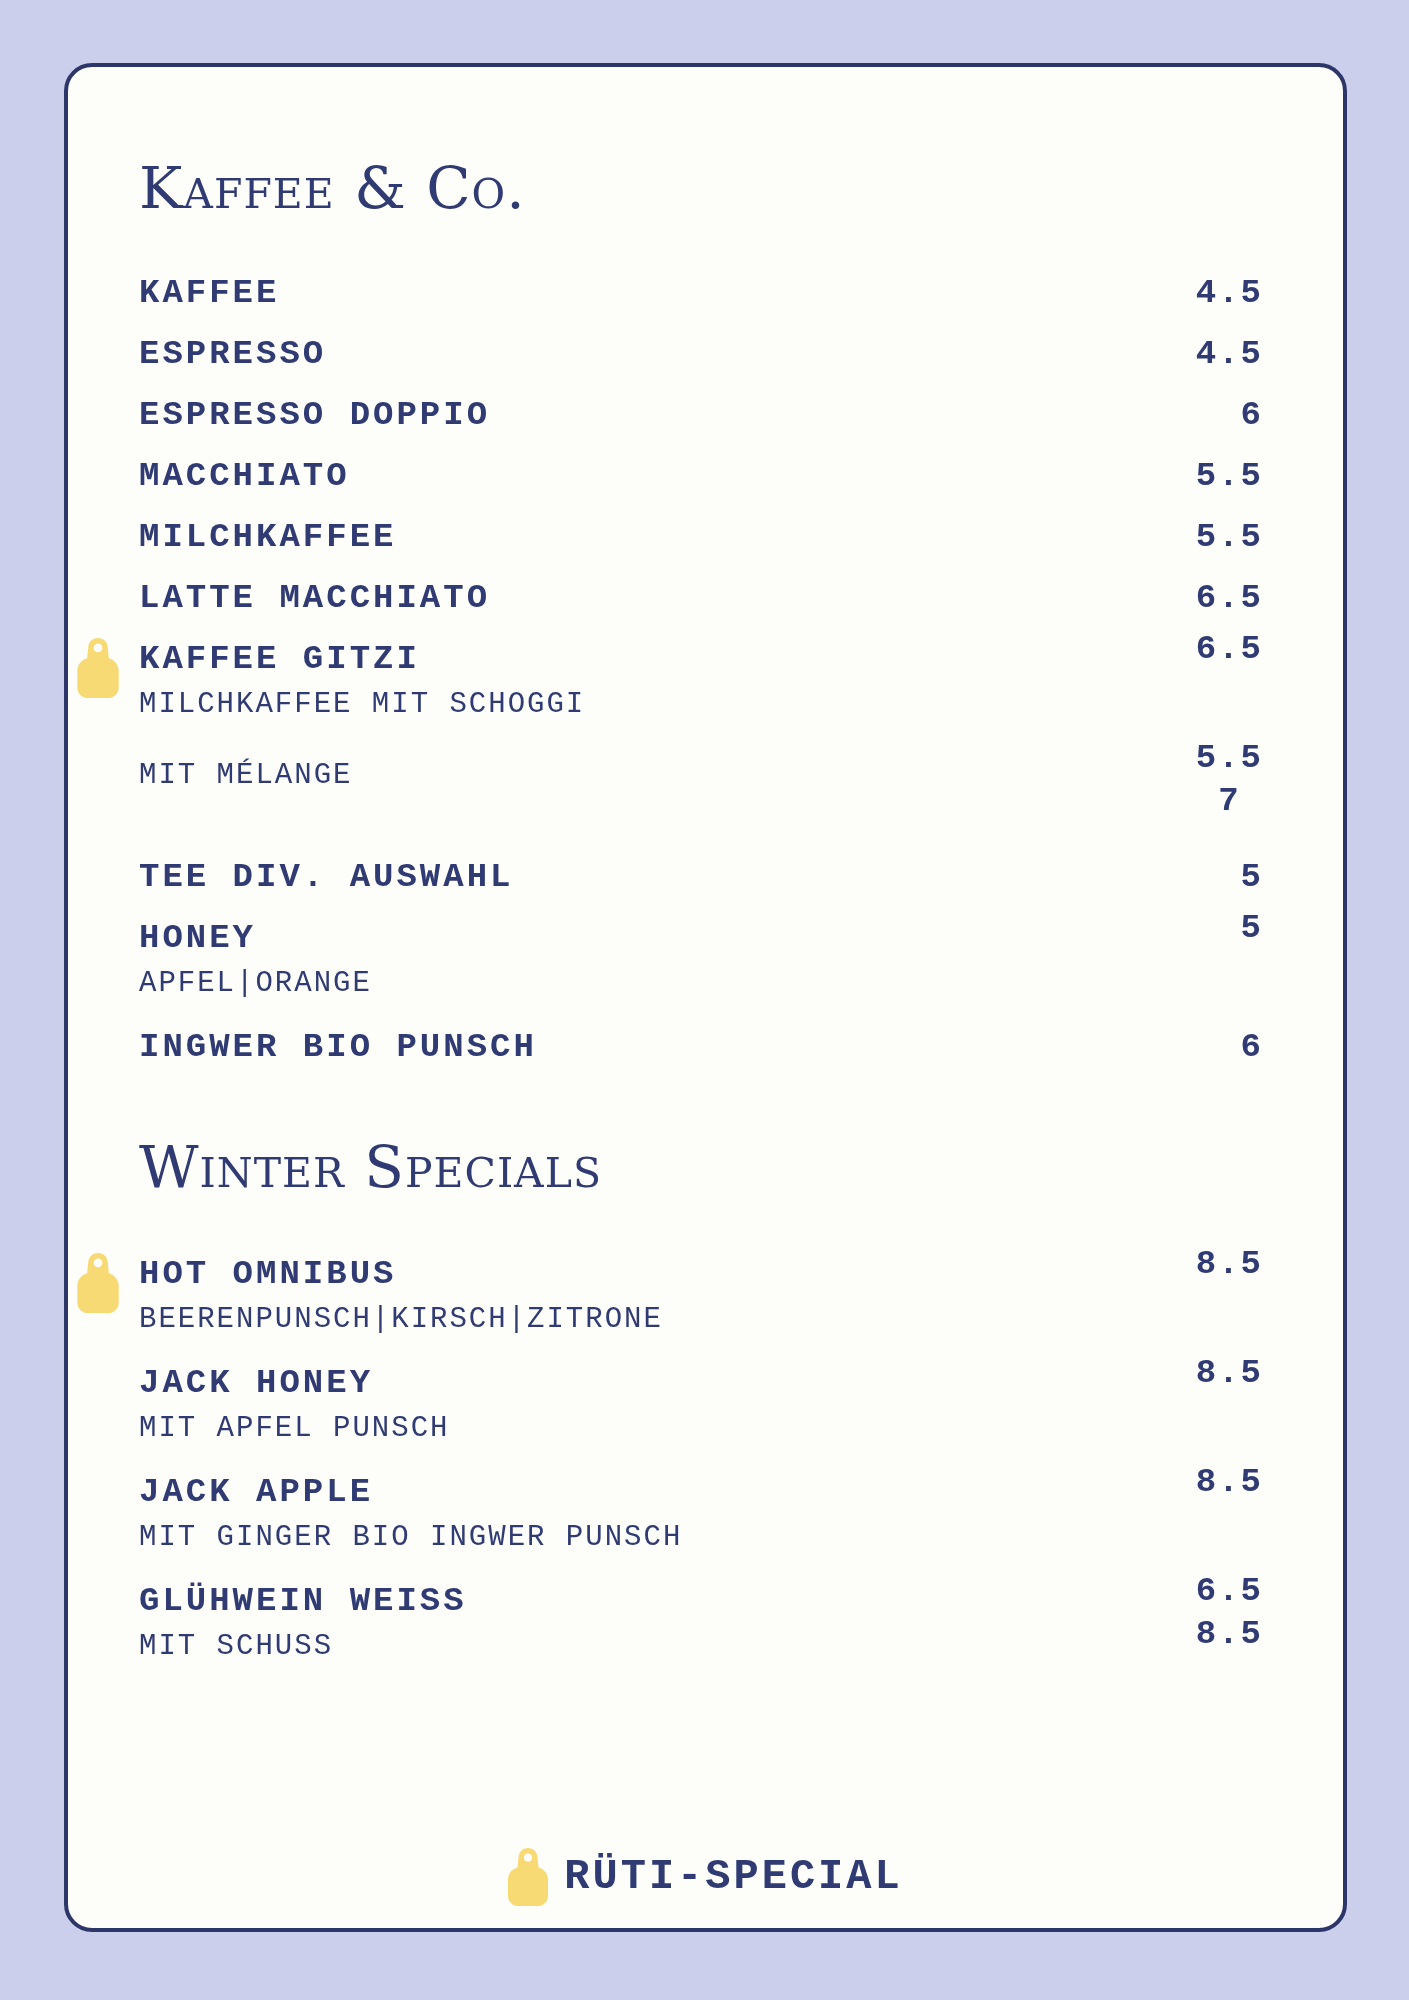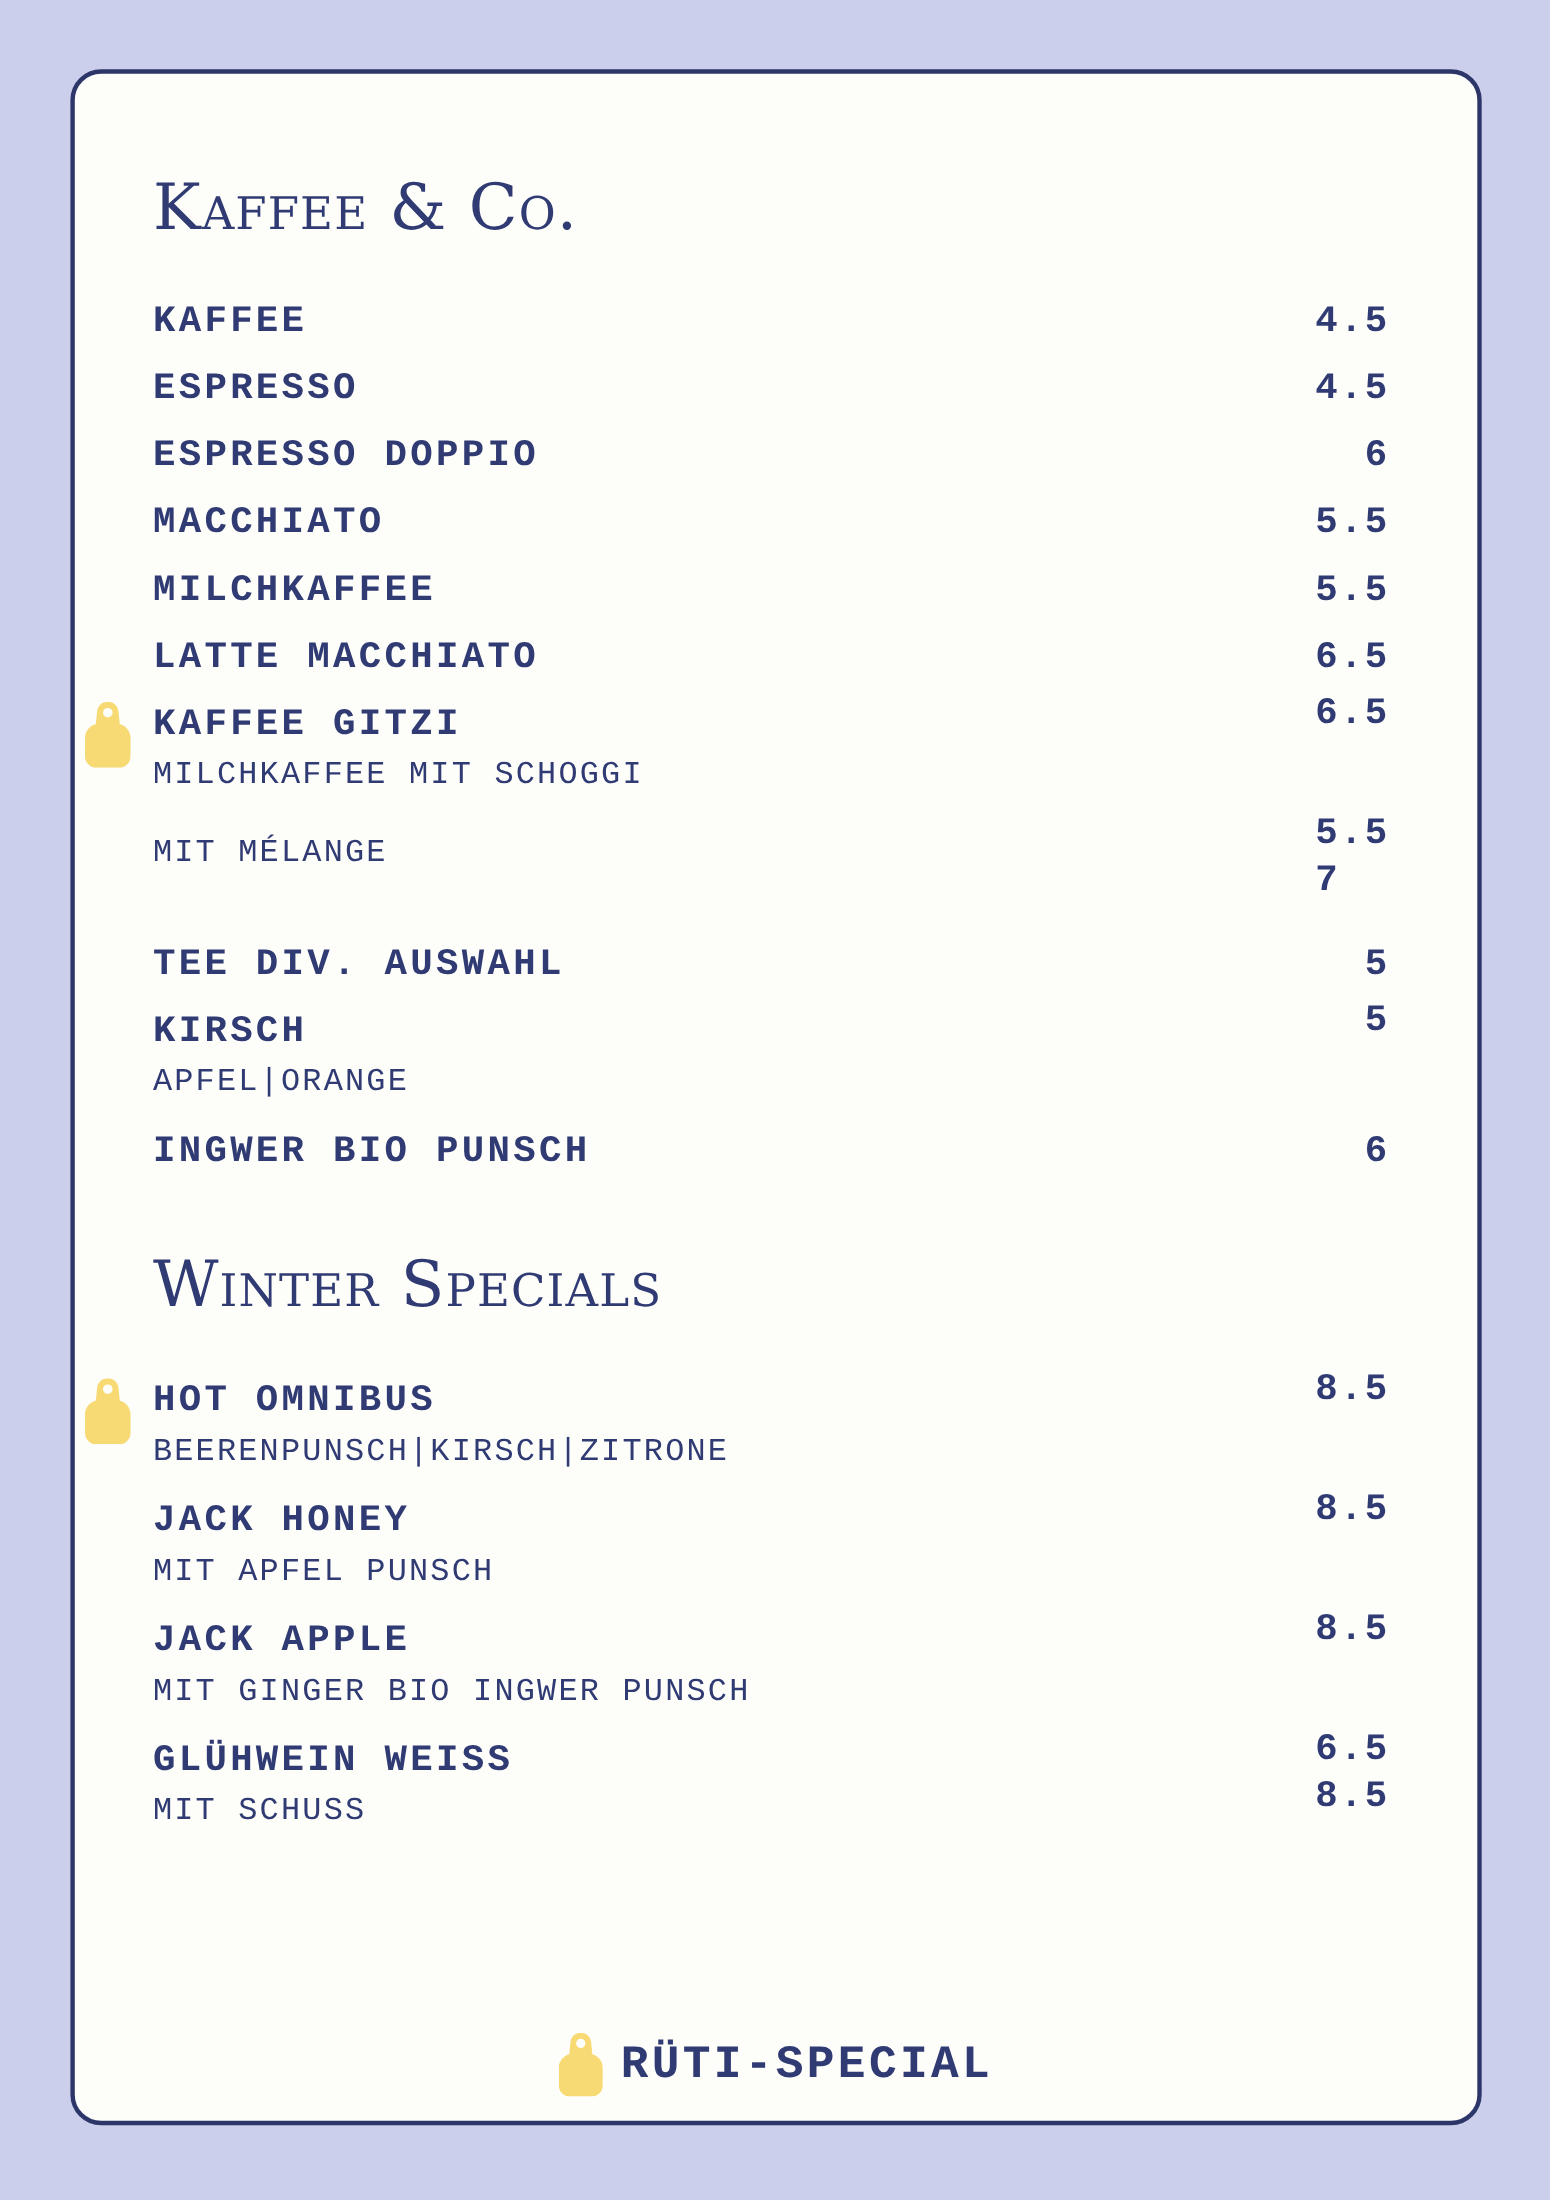--- a/index.html
+++ b/index.html
@@ -56,21 +56,21 @@
     white-space: pre;
   }
   .sub {
     margin-top: 10px;
     font-size: 29px;
     line-height: 33px;
     font-weight: 400;
     letter-spacing: 2px;
     white-space: pre;
   }
-  .prices { text-align: left; flex: 0 0 auto; padding-left: 20px; }
+  .prices { text-align: center; flex: 0 0 auto; padding-left: 20px; }
   .price {
     font-size: 34px;
     line-height: 38px;
     font-weight: 700;
     letter-spacing: 2px;
   }
   .has-sub .price { transform: translateY(-10px); }
   .sub-price { margin-top: 5px; }
   .tag-icon { display: inline-block; line-height: 0; }
   .item-tag {
@@ -178,21 +178,21 @@
         <div class="item">
           <div class="left">
             <div class="name">TEE DIV. AUSWAHL</div>
           </div>
           <div class="prices">
             <div class="price">5</div>
           </div>
         </div>
         <div class="item has-sub">
           <div class="left">
-            <div class="name">KIRSCH</div>
+            <div class="name">HONEY</div>
             <div class="sub">APFEL|ORANGE</div>
           </div>
           <div class="prices">
             <div class="price">5</div>
           </div>
         </div>
         <div class="item">
           <div class="left">
             <div class="name">INGWER BIO PUNSCH</div>
           </div>

